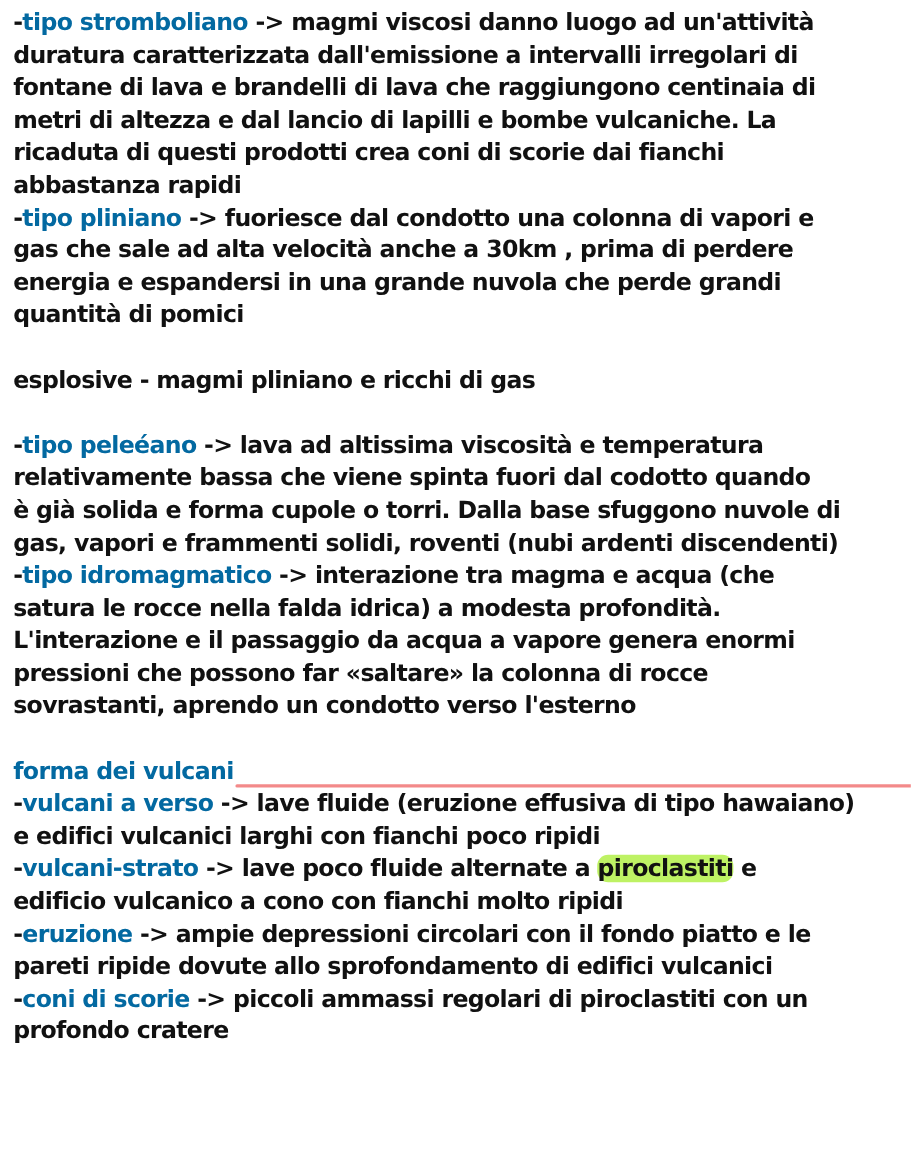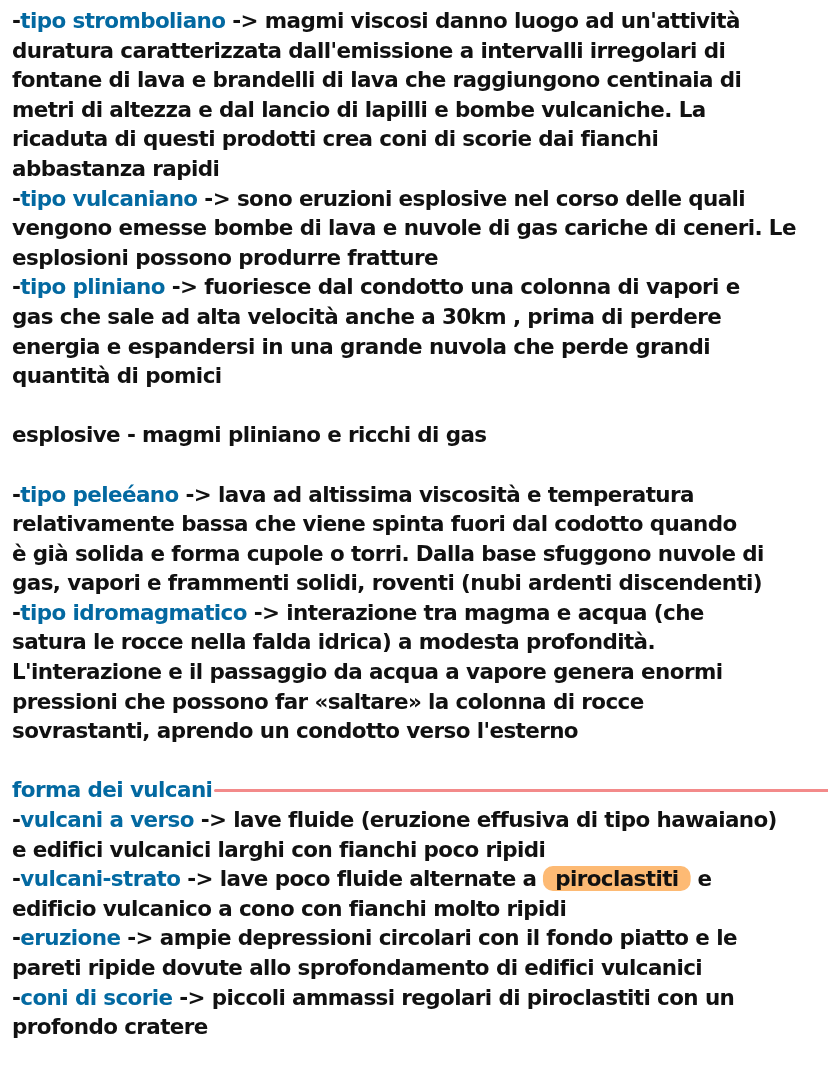--- a/index.html
+++ b/index.html
@@ -10,43 +10,38 @@
     }
     .page { position: absolute; left: 12px; top: 6px; width: 814px; }
     .line {
       font-size: 21.5px; line-height: 29.6px; height: 29.6px;
       white-space: nowrap; letter-spacing: -0.6px; font-weight: bold;
       transform-origin: left center;
     }
     .blank { height: 29.6px; }
     .red { color: #0369a1; }
     .ul { text-decoration-color: #e83a3a; text-decoration-thickness: 2px; text-underline-offset: 4px; }
-    .hl { background: #fdba74; border-radius: 10px; padding: 0 12px; }
-    .heading-row { display: flex; align-items: center; }
+    .hl { background: #bef264; border-radius: 10px; padding: 0 0; }
+    .heading-row { display: flex; align-items: flex-end; }
     .rule { flex: 1; height: 3px; background: #f38a8a; margin-left: 2px; margin-right: -12px; border-radius: 2px; }
   </style>
 </head>
 <body>
 
 <div class="page">
 
   <div>
     <div class="line" style="transform: scaleX(0.998);">-<span class="red">tipo stromboliano</span><span> -&gt;  magmi viscosi danno luogo ad un'attività</span></div>
     <div class="line" style="transform: scaleX(0.998);">duratura caratterizzata dall'emissione a intervalli irregolari di</div>
     <div class="line" style="transform: scaleX(0.998);">fontane di lava e brandelli di lava che raggiungono centinaia di</div>
     <div class="line" style="transform: scaleX(0.998);">metri di altezza e dal lancio di lapilli e bombe vulcaniche. La</div>
     <div class="line" style="transform: scaleX(0.998);">ricaduta di questi prodotti crea coni di scorie dai fianchi</div>
     <div class="line" style="transform: scaleX(0.998);">abbastanza rapidi</div>
   </div>
 
-  <div>
-    <div class="line" style="transform: scaleX(0.998);">-<span class="red">tipo vulcaniano</span><span> -&gt; sono eruzioni esplosive nel corso delle quali</span></div>
-    <div class="line" style="transform: scaleX(0.998);">vengono emesse bombe di lava e nuvole di gas cariche di ceneri. Le</div>
-    <div class="line" style="transform: scaleX(0.998);">esplosioni possono produrre fratture</div>
-  </div>
 
   <div>
     <div class="line" style="transform: scaleX(0.998);">-<span class="red">tipo pliniano</span><span> -&gt; fuoriesce dal condotto una colonna di vapori e</span></div>
     <div class="line" style="transform: scaleX(0.998);">gas che sale ad alta velocità anche a 30km , prima di perdere</div>
     <div class="line" style="transform: scaleX(0.998);">energia e espandersi in una grande nuvola che perde grandi</div>
     <div class="line" style="transform: scaleX(0.998);">quantità di pomici</div>
   </div>
 
   <div class="blank"></div>
 

